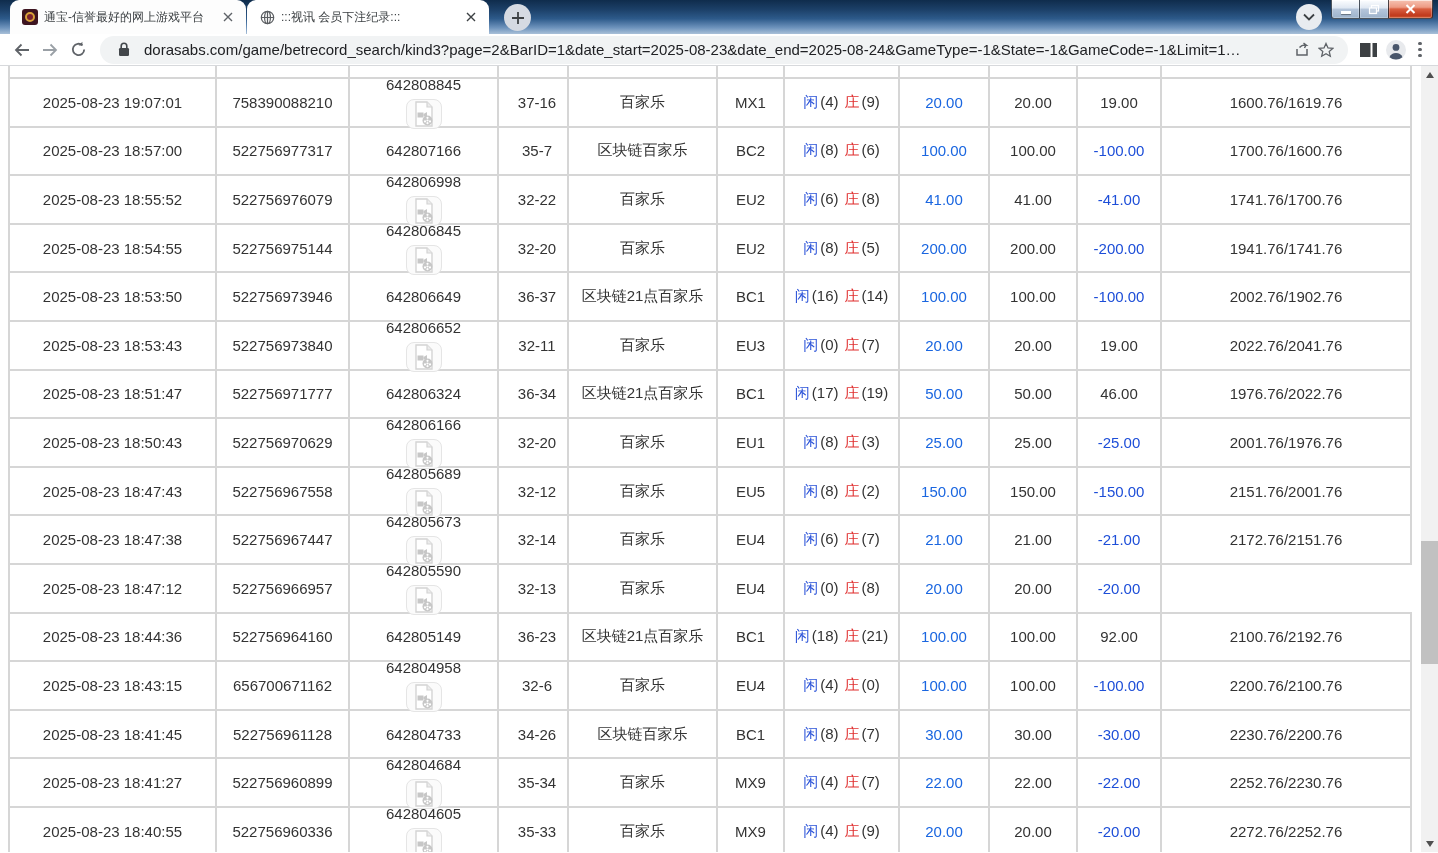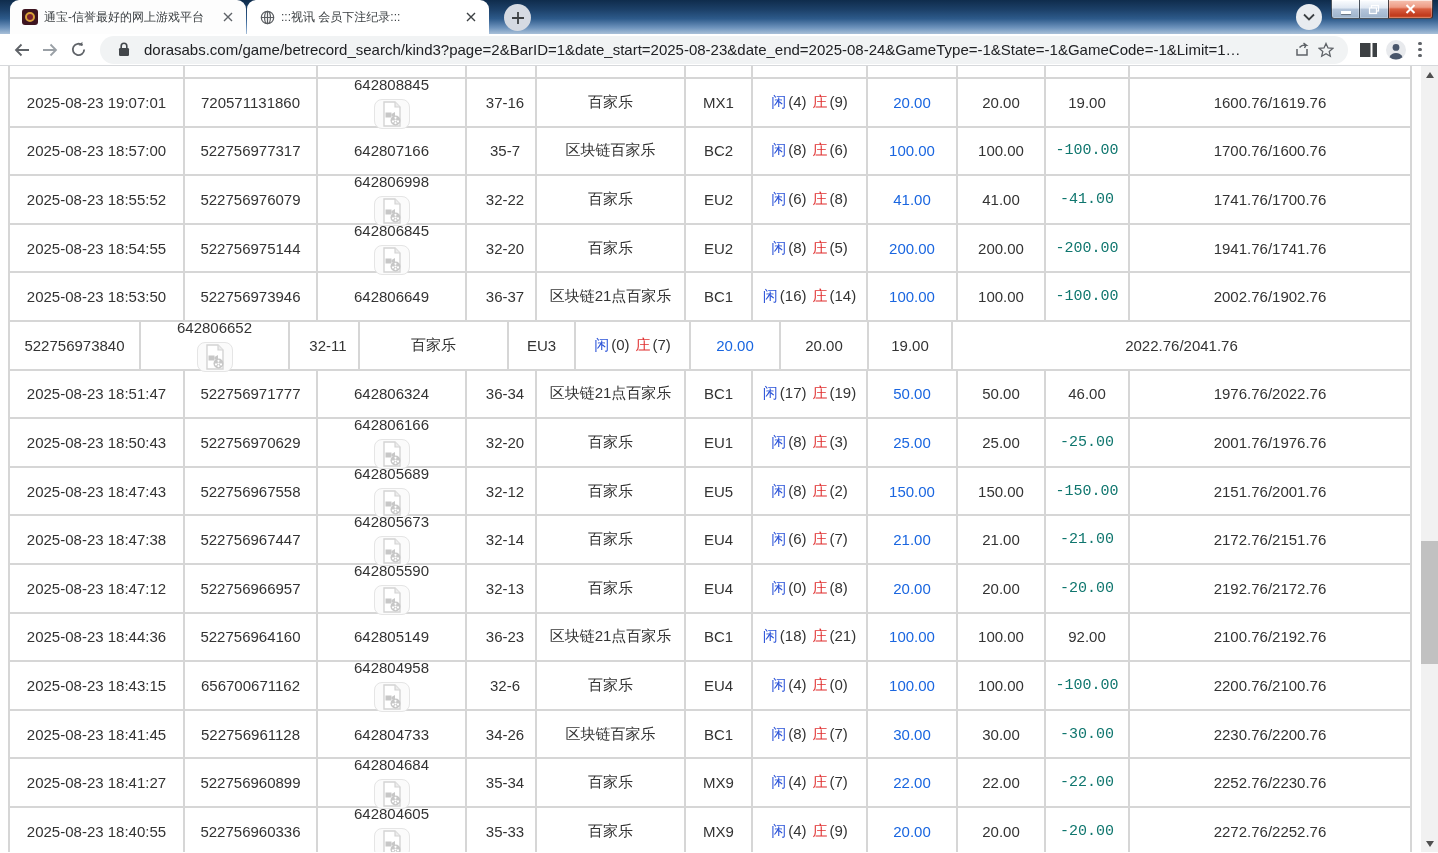--- a/index.html
+++ b/index.html
@@ -52,24 +52,24 @@
   .menu-dots i { width:3.5px; height:3.5px; border-radius:50%; background:#5f6368; }
 
   
   .content { position:relative; height:786px; overflow:hidden; background:#fff; }
   .bet-table { margin-left:8px; width:1404px; }
   .trow { display:flex; height:48.6px; border-bottom:2px solid #d6d6d6; }
   .trow.partial { height:13px; }
   .tcell { display:flex; align-items:center; justify-content:center; gap:6px;
            border-right:2px solid #d6d6d6; font-size:15px; color:#333; white-space:nowrap; }
   .tcell:first-child { border-left:2px solid #d6d6d6; }
-  .c1{width:177px;} .c2{width:133px;} .c3{width:149px;flex-direction:column;} .c4{width:70px;padding-left:8px;} .c5{width:149px;}
+  .c1{width:209px;} .c2{width:133px;} .c3{width:149px;flex-direction:column;} .c4{width:70px;padding-left:8px;} .c5{width:149px;}
   .c6{width:67px;} .c7{width:115px;} .c8{width:90px;} .c9{width:88px;} .c10{width:84px;} .c11{flex:1;}
   .blue { color:#1a66e0; }
-  .neg { color:#0f766e;font-family:Liberation Mono, monospace; }
+  .neg { color:#1d4ed8; }
   .px { color:#2a52d8; } .bk { color:#e03030; }
   .pair { display:flex; gap:2px; }
   .video-btn { width:36px; height:36px; border-radius:8px; background:#fbfbfb;
                border:1px solid #e5e5e5; display:flex; align-items:center; justify-content:center; }
 
   
   .scrollbar { position:absolute; right:0; top:0; width:17px; height:786px; background:#f1f1f1; }
   .sb-btn { position:absolute; left:0; width:17px; height:17px; display:flex; align-items:center; justify-content:center; }
   .sb-up { top:0; } .sb-down { bottom:0; }
   .tri-up { width:0; height:0; border-left:4.5px solid transparent; border-right:4.5px solid transparent;
@@ -208,21 +208,21 @@
         <div class="tcell c6"></div>
       <div class="tcell c7"></div>
         <div class="tcell c8"></div>
       <div class="tcell c9"></div>
         <div class="tcell c10"></div>
       <div class="tcell c11"></div>
     </div>
     <div>
         <div class="trow">
     <div class="tcell c1">2025-08-23 19:07:01</div>
-    <div class="tcell c2">720571131860</div>
+    <div class="tcell c2">758390088210</div>
     <div class="tcell c3">
       <span>642808845</span>
       <span class="video-btn">
         <svg width="26" height="28" viewBox="0 0 26 28">
           <path d="M5 2 H16 L21 7 V26 H5 Z" fill="#fff" stroke="#d4d4d4" stroke-width="1.4"></path>
           <path d="M16 2 L16 7 L21 7" fill="#ececec" stroke="#d4d4d4" stroke-width="1.2"></path>
           <path d="M6.5 12.5 h6 v5 h-6 z" fill="#c7c7c7"></path>
           <path d="M12.5 14 l3.5 -2 v6 l-3.5 -2 z" fill="#c7c7c7"></path>
           <circle cx="16.5" cy="20.5" r="5" fill="#c7c7c7"></circle>
           <circle cx="16.5" cy="20.5" r="1.1" fill="#fff"></circle>
@@ -371,20 +371,21 @@
               <span class="bk">庄</span>
               <span>(14)</span>
             </span>
     </div>
     <div class="tcell c8 blue">100.00</div>
     <div class="tcell c9">100.00</div>
     <div class="tcell c10 neg">-100.00</div>
     <div class="tcell c11">2002.76/1902.76</div>
   </div>
         <div class="trow">
+    <div class="tcell c1">2025-08-23 18:53:43</div>
     <div class="tcell c2">522756973840</div>
     <div class="tcell c3">
       <span>642806652</span>
       <span class="video-btn">
         <svg width="26" height="28" viewBox="0 0 26 28">
           <path d="M5 2 H16 L21 7 V26 H5 Z" fill="#fff" stroke="#d4d4d4" stroke-width="1.4"></path>
           <path d="M16 2 L16 7 L21 7" fill="#ececec" stroke="#d4d4d4" stroke-width="1.2"></path>
           <path d="M6.5 12.5 h6 v5 h-6 z" fill="#c7c7c7"></path>
           <path d="M12.5 14 l3.5 -2 v6 l-3.5 -2 z" fill="#c7c7c7"></path>
           <circle cx="16.5" cy="20.5" r="5" fill="#c7c7c7"></circle>
@@ -582,21 +583,20 @@
               <span>(0)</span>
             </span>
       <span class="pair">
               <span class="bk">庄</span>
               <span>(8)</span>
             </span>
     </div>
     <div class="tcell c8 blue">20.00</div>
     <div class="tcell c9">20.00</div>
     <div class="tcell c10 neg">-20.00</div>
-    <div class="tcell c11">2192.76/2172.76</div>
   </div>
         <div class="trow">
     <div class="tcell c1">2025-08-23 18:44:36</div>
     <div class="tcell c2">522756964160</div>
     <div class="tcell c3">
       <span>642805149</span>
 
     </div>
     <div class="tcell c4">36-23</div>
     <div class="tcell c5">区块链21点百家乐</div>

